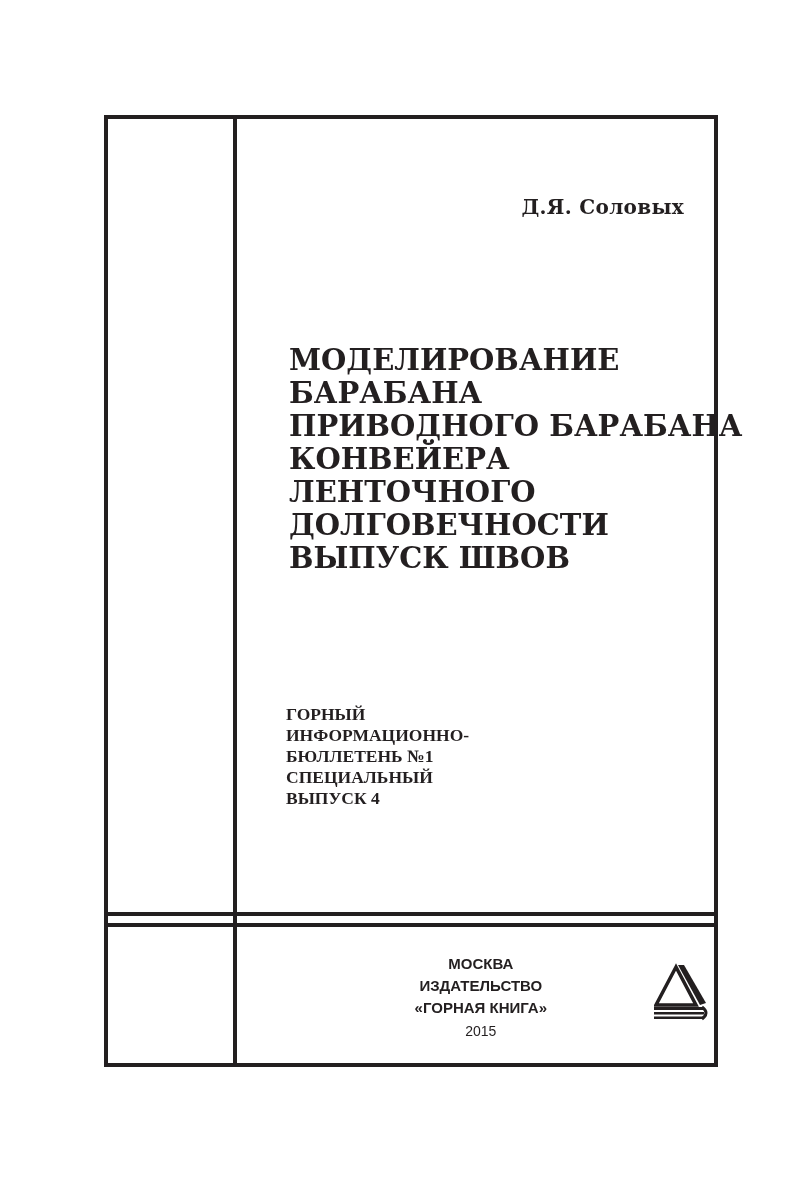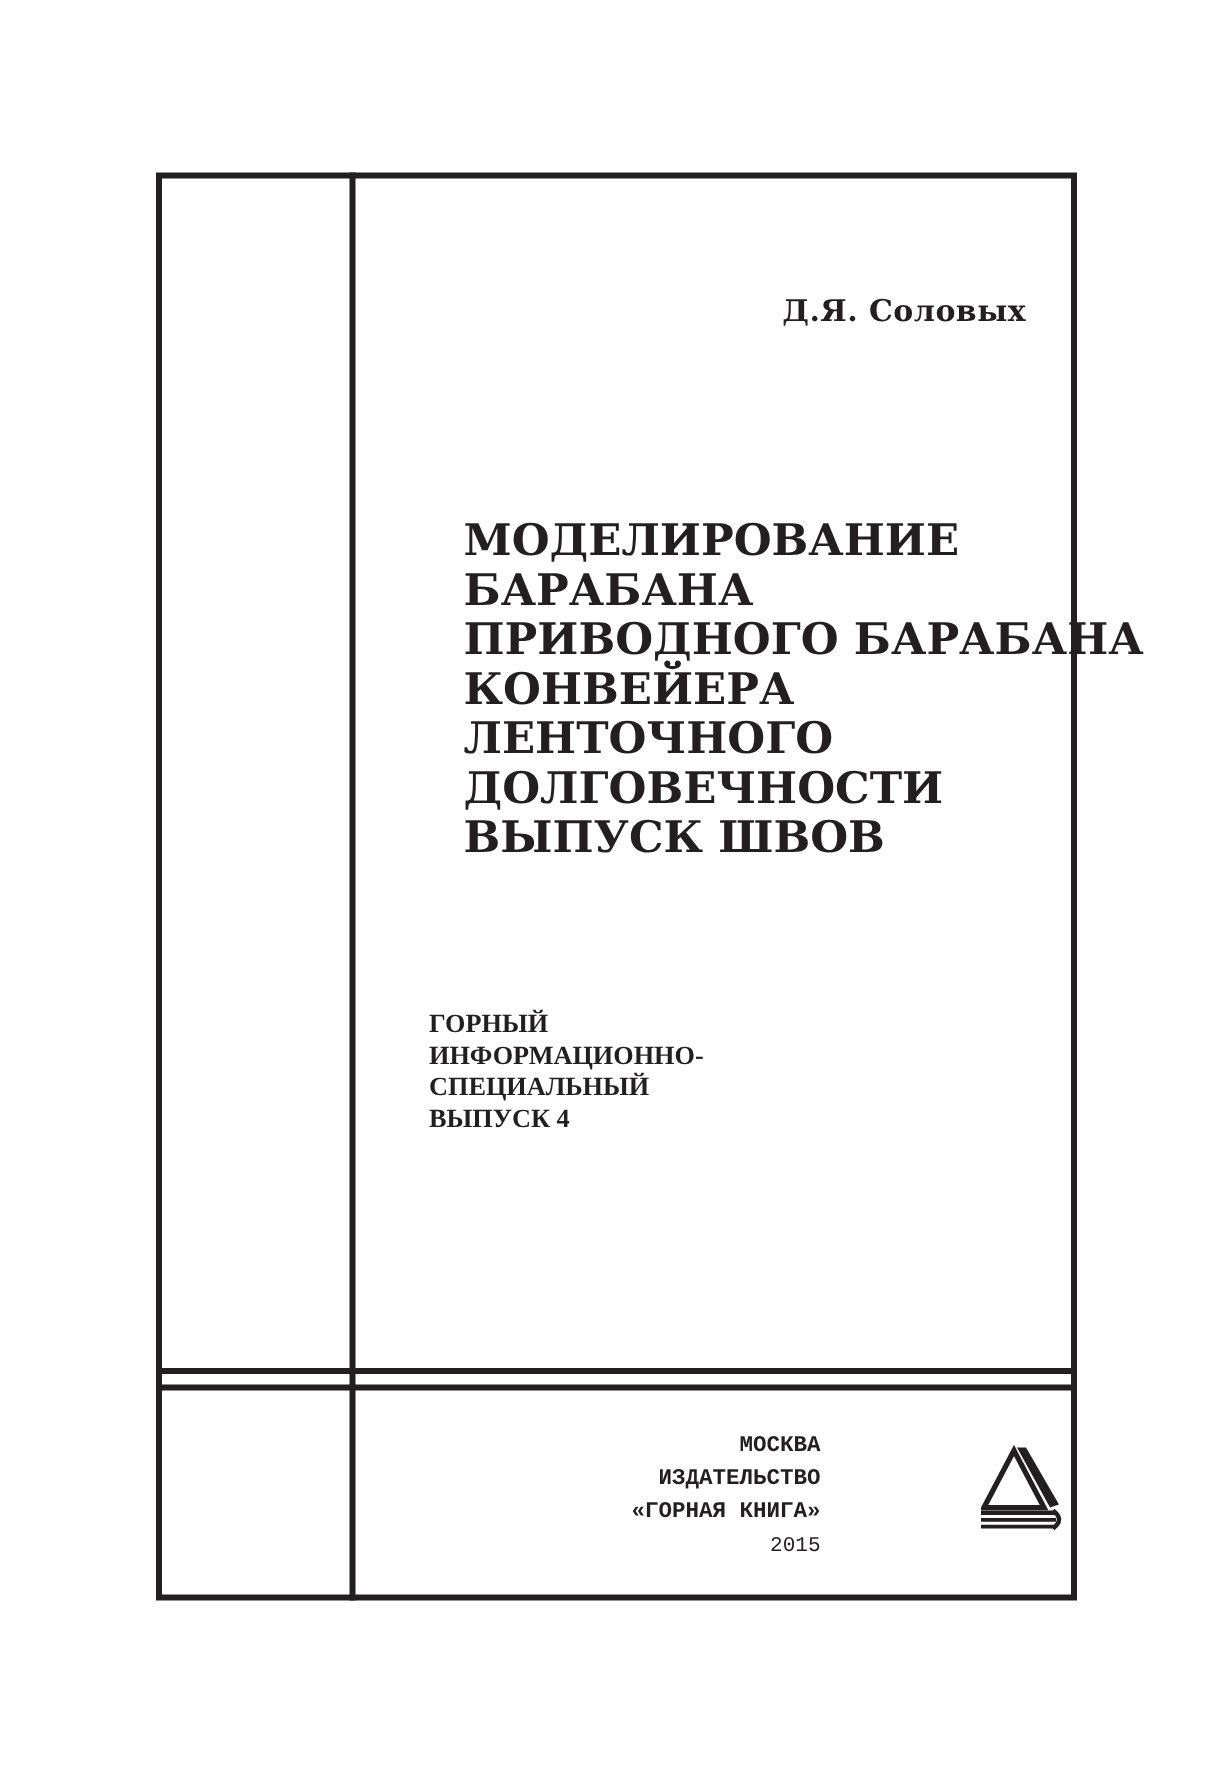--- a/index.html
+++ b/index.html
@@ -3,24 +3,24 @@
   <meta charset="utf-8">
   <style>
     html, body { margin: 0; padding: 0; background: #ffffff; }
     body { width: 810px; height: 1182px; position: relative; overflow: hidden; color: #231f20; }
     .frame { position: absolute; left: 104px; top: 115px; width: 606px; height: 944px; border: 4px solid #231f20; }
     .vline { position: absolute; left: 233px; top: 115px; width: 4px; height: 952px; background: #231f20; }
     .hline1 { position: absolute; left: 104px; top: 912px; width: 614px; height: 4px; background: #231f20; }
     .hline2 { position: absolute; left: 104px; top: 923px; width: 614px; height: 4px; background: #231f20; }
     .author { position: absolute; right: 126px; top: 195px; font-family: "DejaVu Serif", serif; font-weight: bold; font-size: 20px; letter-spacing: 0.3px; }
     .title { position: absolute; left: 289px; top: 344px; font-family: "DejaVu Serif", serif; font-weight: bold; font-size: 29px; line-height: 33px; margin: 0; }
-    .title div { white-space: nowrap; margin-left: 20px; }
-    .series { position: absolute; left: 286px; top: 672px; font-family: "Liberation Serif", serif; font-weight: bold; font-size: 17.5px; line-height: 21px; }
+    .title div { white-space: nowrap; }
+    .series { position: absolute; left: 286px; top: 704px; font-family: "Liberation Serif", serif; font-weight: bold; font-size: 17.5px; line-height: 21px; }
     .series div { white-space: nowrap; }
-    .publisher { position: absolute; right: 263px; top: 953px; text-align: right; font-family: Liberation Mono, monospace; font-weight: bold; font-size: 15px; line-height: 22px; }
+    .publisher { position: absolute; right: 263px; top: 953px; text-align: center; font-family: Liberation Sans, sans-serif; font-weight: bold; font-size: 15px; line-height: 22px; }
     .year { font-weight: normal; font-size: 14px; line-height: 24px; }
     .logo { position: absolute; left: 654px; top: 963px; width: 56px; height: 62px; }
   </style>
 </head>
 <body>
 
 <div class="frame"></div>
 <div class="vline"></div>
 <div class="hline1"></div>
 <div class="hline2"></div>
@@ -33,20 +33,21 @@
   <div>ПРИВОДНОГО БАРАБАНА</div>
   <div>КОНВЕЙЕРА</div>
   <div>ЛЕНТОЧНОГО</div>
   <div>ДОЛГОВЕЧНОСТИ</div>
   <div>ВЫПУСК ШВОВ</div>
 </div>
 
 <div class="series">
   <div>ГОРНЫЙ</div>
   <div>ИНФОРМАЦИОННО-</div>
+  <div>БЮЛЛЕТЕНЬ №1</div>
   <div>СПЕЦИАЛЬНЫЙ</div>
   <div>ВЫПУСК  4</div>
 </div>
 
 <div class="publisher">
   <div>МОСКВА</div>
   <div>ИЗДАТЕЛЬСТВО</div>
   <div>«ГОРНАЯ КНИГА»</div>
   <div class="year">2015</div>
 </div>

